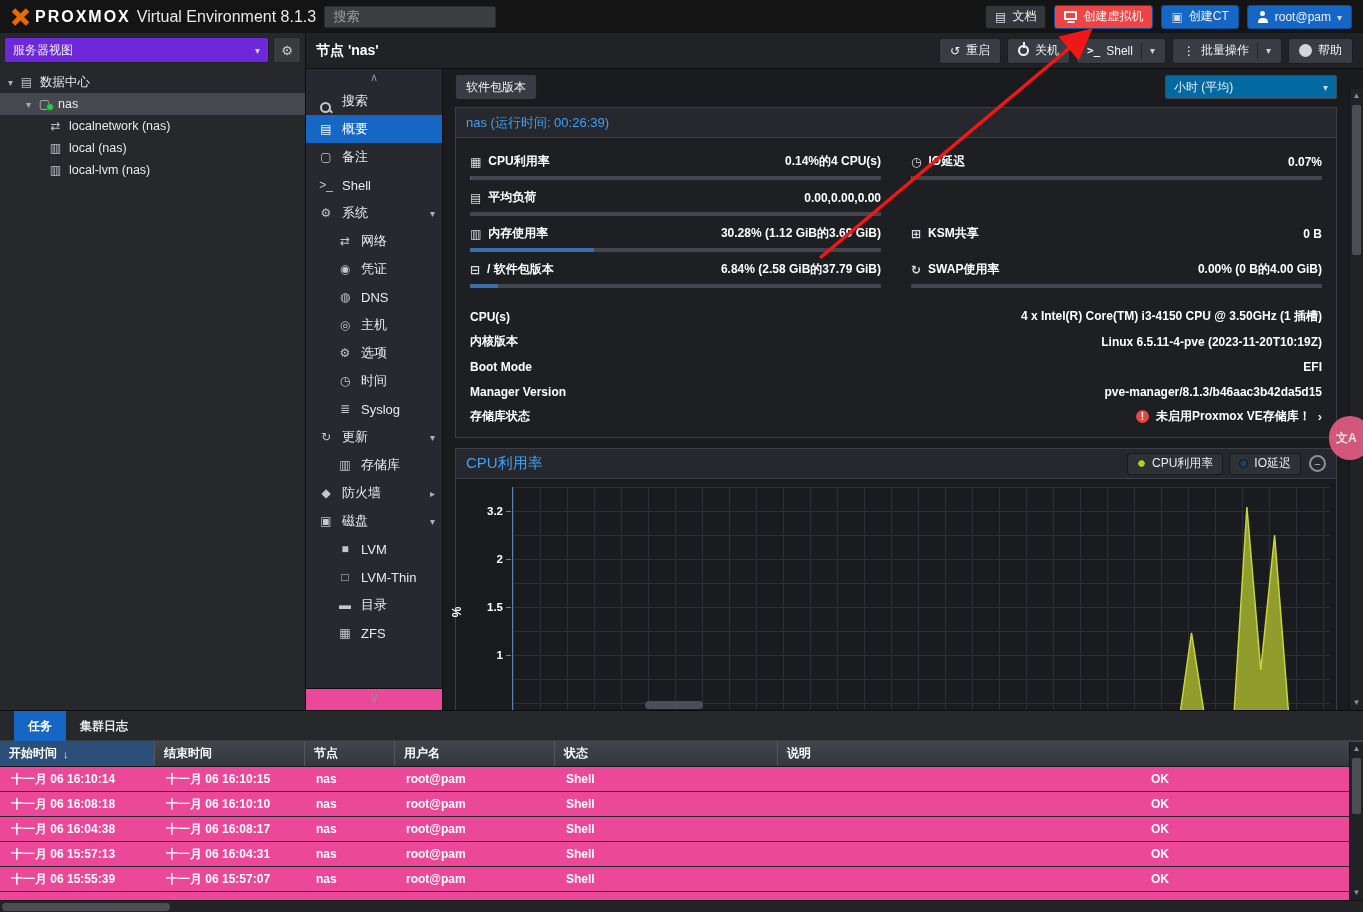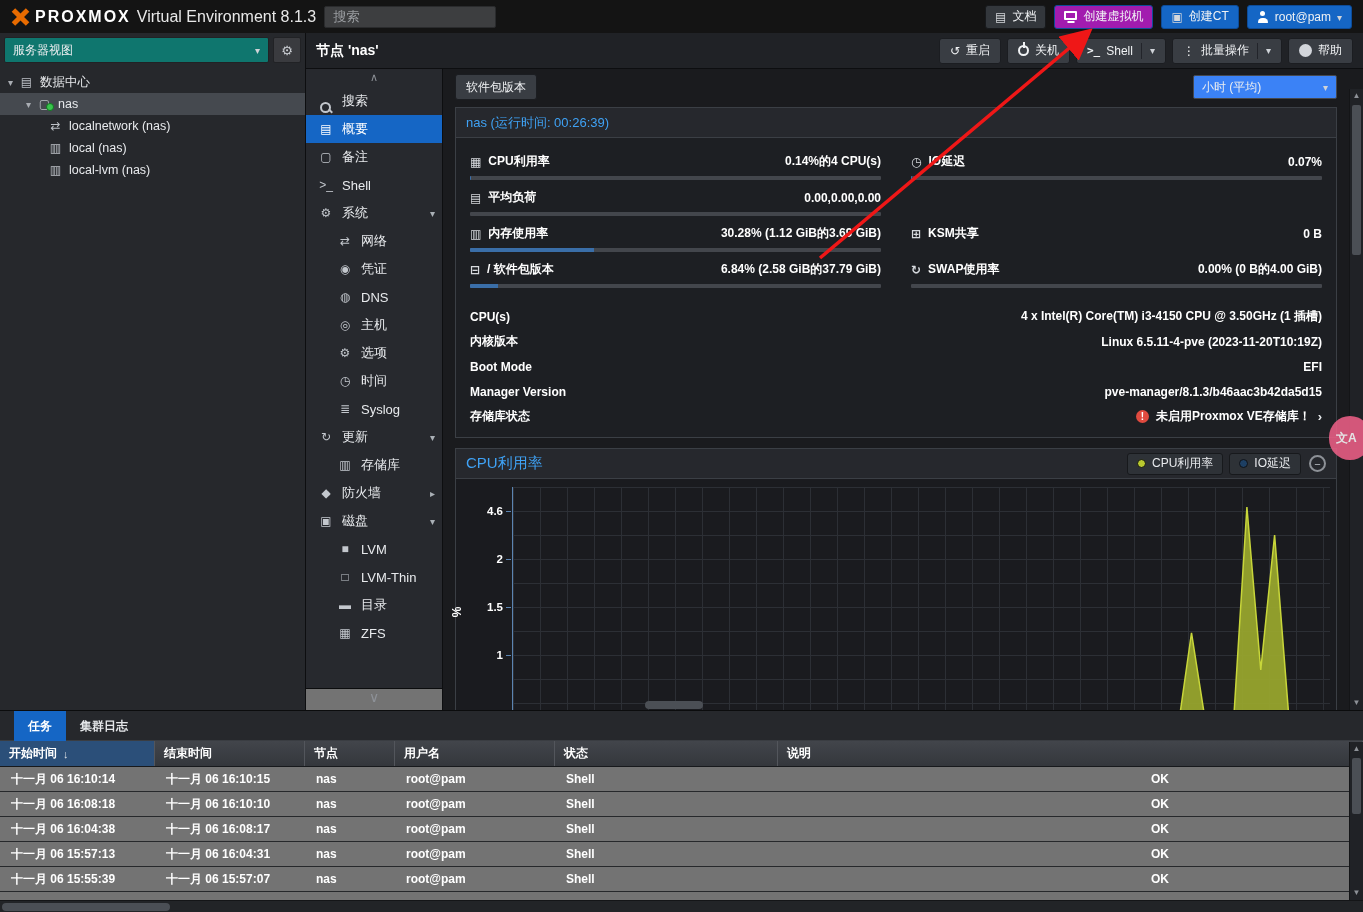--- a/index.html
+++ b/index.html
@@ -17,36 +17,36 @@
   .logo-x::before,.logo-x::after { content:""; position:absolute; left:7px; top:-1px; width:5px; height:20px; background:#e86b00; }
   .logo-x::before { transform:rotate(45deg); }
   .logo-x::after  { transform:rotate(-45deg); }
   .logo-text { font-weight:bold; font-size:16px; letter-spacing:2px; color:#fff; }
   .logo-sub { font-size:16px; color:#e8e8e8; }
   .hsearch { width:172px; height:22px; background:#3d3e40; border:1px solid #2a2b2d; border-radius:2px; color:#ddd; padding:0 8px; outline:none; }
   .hsearch::placeholder { color:#9a9da1; }
   .hspacer { flex:1; }
   .hbtn { height:24px; display:flex; align-items:center; gap:6px; padding:0 9px; background:#33373c; border:1px solid #17191c; border-radius:3px; font-size:12px; color:#f0f2f4; }
   .hbtn.blue { background:#1566c5; border-color:#0d4c99; }
-  .hbtn.blue.hl { background:#a21caf; }
+  .hbtn.blue.hl { background:#ef4444; }
   .hicon { color:#d5d8dc; font-size:12px; }
   .cdown::after { content:"▾"; font-size:10px; color:#cfd3d8; }
   .ic-monitor { position:relative; width:13px; height:9px; border:2px solid #fff; border-radius:1px; display:inline-block; margin-top:-3px; }
   .ic-monitor::after { content:""; position:absolute; left:50%; bottom:-5px; width:7px; height:2px; background:#fff; transform:translateX(-50%); }
   .ic-person { position:relative; width:12px; height:12px; display:inline-block; }
   .ic-person::before { content:""; position:absolute; left:3.5px; top:0; width:5px; height:5px; border-radius:50%; background:#fff; }
   .ic-person::after { content:""; position:absolute; left:1px; bottom:0; width:10px; height:5px; border-radius:5px 5px 1px 1px; background:#fff; }
   .ic-power { position:relative; width:11px; height:11px; border:2px solid #f0f2f4; border-radius:50%; display:inline-block; }
   .ic-power::after { content:""; position:absolute; left:50%; top:-5px; width:2px; height:6px; background:#f0f2f4; transform:translateX(-50%); }
 
   
   .main-row { display:flex; height:677px; }
   .sidebar { width:306px; background:#26282c; border-right:1px solid #0d0e10; display:flex; flex-direction:column; }
   .view-row { display:flex; gap:4px; margin:4px; }
-  .select { background:#0f766e; border:1px solid #212225; border-radius:2px; height:26px; display:flex; align-items:center; justify-content:space-between; padding:0 8px; color:#eceef0; }
+  .select { background:#6d28d9; border:1px solid #212225; border-radius:2px; height:26px; display:flex; align-items:center; justify-content:space-between; padding:0 8px; color:#eceef0; }
   .view-select { flex:1; }
   .sq-btn { width:28px; height:26px; background:#3a3b3f; border:1px solid #212225; border-radius:2px; display:flex; align-items:center; justify-content:center; font-size:13px; color:#c9ccd1; }
   .tree { padding-top:4px; }
   .tree-row { height:22px; display:flex; align-items:center; gap:6px; color:#e8eaed; font-size:12.5px; cursor:pointer; }
   .tree-row.lv0 { padding-left:8px; }
   .tree-row.lv1 { padding-left:26px; }
   .tree-row.lv2 { padding-left:48px; }
   .tree-row.sel { background:#45494f; }
   .tarrow::before { content:"▾"; color:#a9adb3; font-size:10px; }
   .ticon { color:#bdc1c7; font-size:12px; width:15px; text-align:center; }
@@ -73,21 +73,21 @@
   .nav-icon { width:16px; text-align:center; color:#c3c7cd; font-size:12px; flex:none; }
   .nav-item.active .nav-icon { color:#fff; }
   .nav-caret { position:absolute; right:7px; color:#aab0b6; font-size:10px; }
   .nav-icon.ic-search { position:relative; }
   .nav-icon.ic-search::before { content:""; position:absolute; left:2px; top:1px; width:7px; height:7px; border:2px solid #c3c7cd; border-radius:50%; }
   .nav-icon.ic-search::after { content:""; position:absolute; left:10px; top:9px; width:5px; height:2px; background:#c3c7cd; transform:rotate(45deg); }
 
   
   .content { flex:1; display:flex; flex-direction:column; min-width:0; background:#1a1b1e; position:relative; }
   .content-toolbar { height:36px; display:flex; align-items:center; justify-content:space-between; padding:0 26px 0 12px; }
-  .period { width:144px; background:#3b82f6; border:1px solid #45484e; height:24px; }
+  .period { width:172px; background:#0369a1; border:1px solid #45484e; height:24px; }
   .scrollpane { flex:1; overflow:hidden; padding:2px 26px 0 12px; }
   .panel { border:1px solid #3b3f45; background:#1d1f23; margin-bottom:10px; }
   .panel-hd { height:30px; background:#26282d; border-bottom:1px solid #3b3f45; display:flex; align-items:center; padding:0 10px; gap:8px; }
   .panel-title { color:#3fa2f5; font-size:13px; }
   .status-body { padding:10px 14px 8px; display:grid; grid-template-columns:1fr 1fr; column-gap:30px; }
   .gauge { padding:5px 0 4px; }
   .g-top { display:flex; justify-content:space-between; align-items:center; margin-bottom:6px; }
   .g-label { display:flex; align-items:center; gap:7px; font-weight:bold; color:#fff; }
   .g-icon { color:#d6d9dd; font-size:12px; }
   .g-value { font-weight:bold; color:#fff; }
@@ -125,21 +125,21 @@
   .vscroll { position:absolute; width:14px; background:#202226; border-left:1px solid #141517; z-index:20; }
   .vscroll.main { right:0; top:20px; bottom:0; }
   .vthumb { position:absolute; left:2px; right:2px; background:#4b4f55; border-radius:2px; }
   .sarrow { position:absolute; left:0; right:0; height:14px; color:#8d9197; font-size:8px; text-align:center; line-height:14px; cursor:pointer; }
   .sarrow.up { top:0; } .sarrow.up::before { content:"▲"; }
   .sarrow.down { bottom:0; } .sarrow.down::before { content:"▼"; }
   .content-hscroll { position:absolute; left:0; right:14px; bottom:0; height:10px; z-index:19; }
   .hthumb { position:absolute; top:1px; height:8px; background:#4b4f55; border-radius:4px; }
 
   
-  .bottom { height:202px; border-top:1px solid #0b0c0d; background:#737373; display:flex; flex-direction:column; position:relative; }
+  .bottom { height:202px; border-top:1px solid #0b0c0d; background:#ec4899; display:flex; flex-direction:column; position:relative; }
   .tabs { height:30px; background:#26282c; border-bottom:1px solid #3a3d42; display:flex; padding-left:14px; }
   .tab { height:30px; line-height:30px; padding:0 14px; color:#e4e6e9; font-weight:bold; cursor:pointer; }
   .tab.active { background:#1566c5; color:#fff; }
   .thead { height:26px; display:flex; background:linear-gradient(#42454b,#34373c); border-bottom:1px solid #17191c; font-weight:bold; color:#fff; flex:none; }
   .th { display:flex; align-items:center; gap:6px; padding:0 9px; border-right:1px solid #53565c; }
   .th.sorted { background:#2b4f79; }
   .sort { font-size:11px; color:#dfe2e6; }
   .c0 { width:155px; } .c1 { width:150px; } .c2 { width:90px; } .c3 { width:160px; } .c4 { width:585px; } .c5 { flex:1; }
   .tbody { flex:1; overflow:hidden; }
   .trow { height:25px; display:flex; align-items:center; border-bottom:1px solid #26282b; color:#fff; font-weight:bold; cursor:pointer; }
@@ -550,21 +550,21 @@
                   <button class="leg-btn">
                     <span class="dot" style="background: rgb(29, 63, 99);"></span>
                     <span>IO延迟</span>
                   </button>
                 </span>
               <button class="collapse-btn"></button>
             </div>
             <div class="chart-body">
               <div class="y-axis" id="y-axis">
                 <span class="ylab">%</span>
-              <div class="ytick" style="top: 24px;">4.6</div>
+              <div class="ytick" style="top: 24px;">3.2</div>
                   <div class="ytick" style="top: 72px;">2</div>
                   <div class="ytick" style="top: 120px;">1.5</div>
                   <div class="ytick" style="top: 168px;">1</div>
                 </div>
               <div class="plot">
                 <svg id="chart-svg" viewBox="0 0 820 260" preserveAspectRatio="none">
                   <polygon id="area-poly" points="0,266 0.0,251.2 13.9,251.2 27.8,251.2 41.7,251.2 55.6,251.2 69.5,251.2 83.4,251.2 97.3,251.2 111.2,251.2 125.1,251.2 139.0,251.2 152.9,251.2 166.8,251.2 180.7,251.2 194.6,251.2 208.5,251.2 222.4,251.2 236.3,251.2 250.2,251.2 264.1,251.2 278.0,251.2 291.9,251.2 305.8,251.2 319.7,251.2 333.6,251.2 347.5,251.2 361.4,251.2 375.3,251.2 389.2,251.2 403.1,251.2 416.9,251.2 430.8,251.2 444.7,251.2 458.6,251.2 472.5,251.2 486.4,251.2 500.3,251.2 514.2,251.2 528.1,251.2 542.0,251.2 555.9,251.2 569.8,251.2 583.7,251.2 597.6,251.2 611.5,251.2 625.4,251.2 639.3,251.2 653.2,251.2 667.1,251.2 681.0,150.4 694.9,241.6 708.8,248.3 722.7,250.2 736.6,20.8 750.5,188.8 764.4,49.6 778.3,232.0 792.2,248.3 806.1,251.2 820.0,251.2 820,266" fill="#9aa82e" fill-opacity="0.92"></polygon>
                   <polyline id="area-line" points="0.0,251.2 13.9,251.2 27.8,251.2 41.7,251.2 55.6,251.2 69.5,251.2 83.4,251.2 97.3,251.2 111.2,251.2 125.1,251.2 139.0,251.2 152.9,251.2 166.8,251.2 180.7,251.2 194.6,251.2 208.5,251.2 222.4,251.2 236.3,251.2 250.2,251.2 264.1,251.2 278.0,251.2 291.9,251.2 305.8,251.2 319.7,251.2 333.6,251.2 347.5,251.2 361.4,251.2 375.3,251.2 389.2,251.2 403.1,251.2 416.9,251.2 430.8,251.2 444.7,251.2 458.6,251.2 472.5,251.2 486.4,251.2 500.3,251.2 514.2,251.2 528.1,251.2 542.0,251.2 555.9,251.2 569.8,251.2 583.7,251.2 597.6,251.2 611.5,251.2 625.4,251.2 639.3,251.2 653.2,251.2 667.1,251.2 681.0,150.4 694.9,241.6 708.8,248.3 722.7,250.2 736.6,20.8 750.5,188.8 764.4,49.6 778.3,232.0 792.2,248.3 806.1,251.2 820.0,251.2" fill="none" stroke="#c8d63a" stroke-width="1.5"></polyline>
                 </svg>
               </div>

